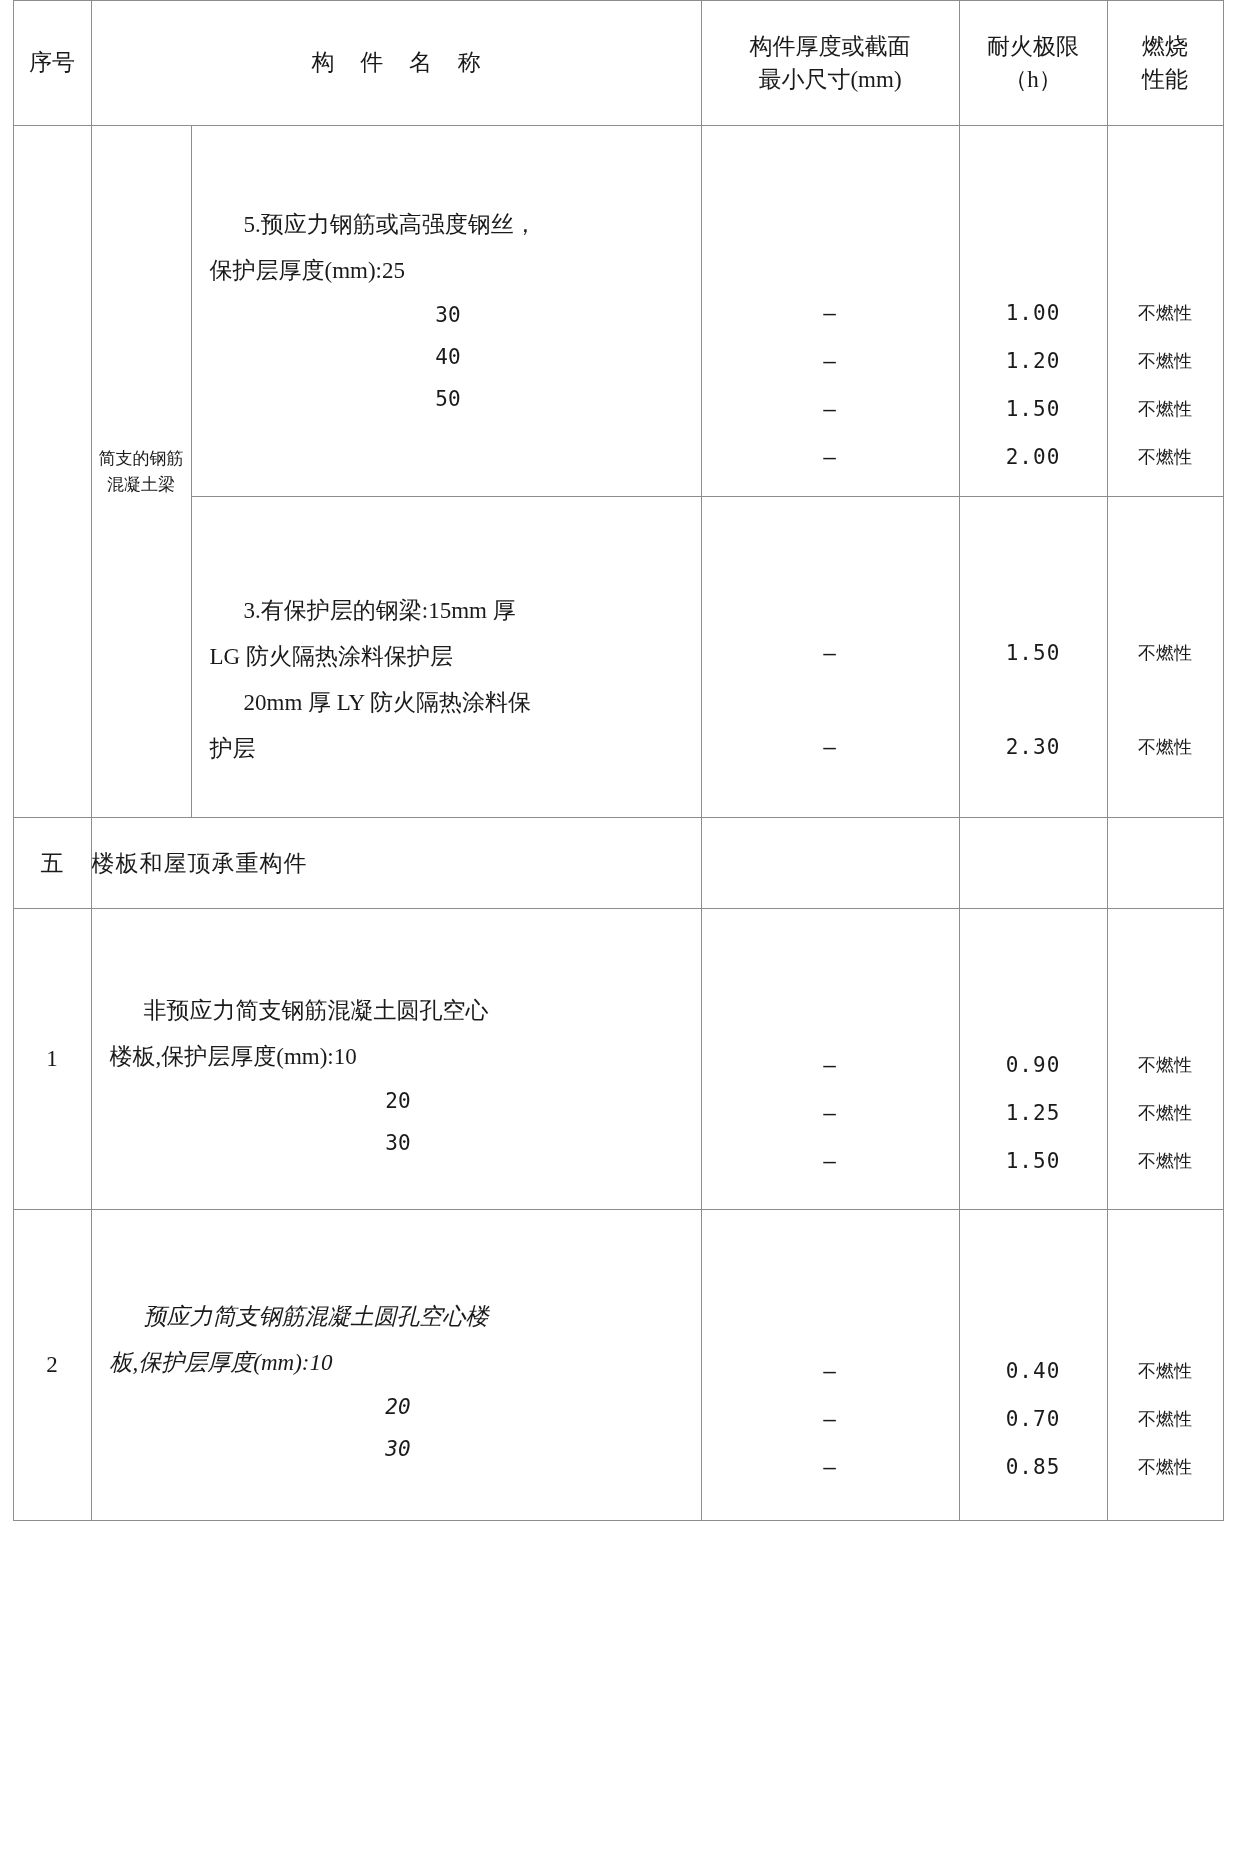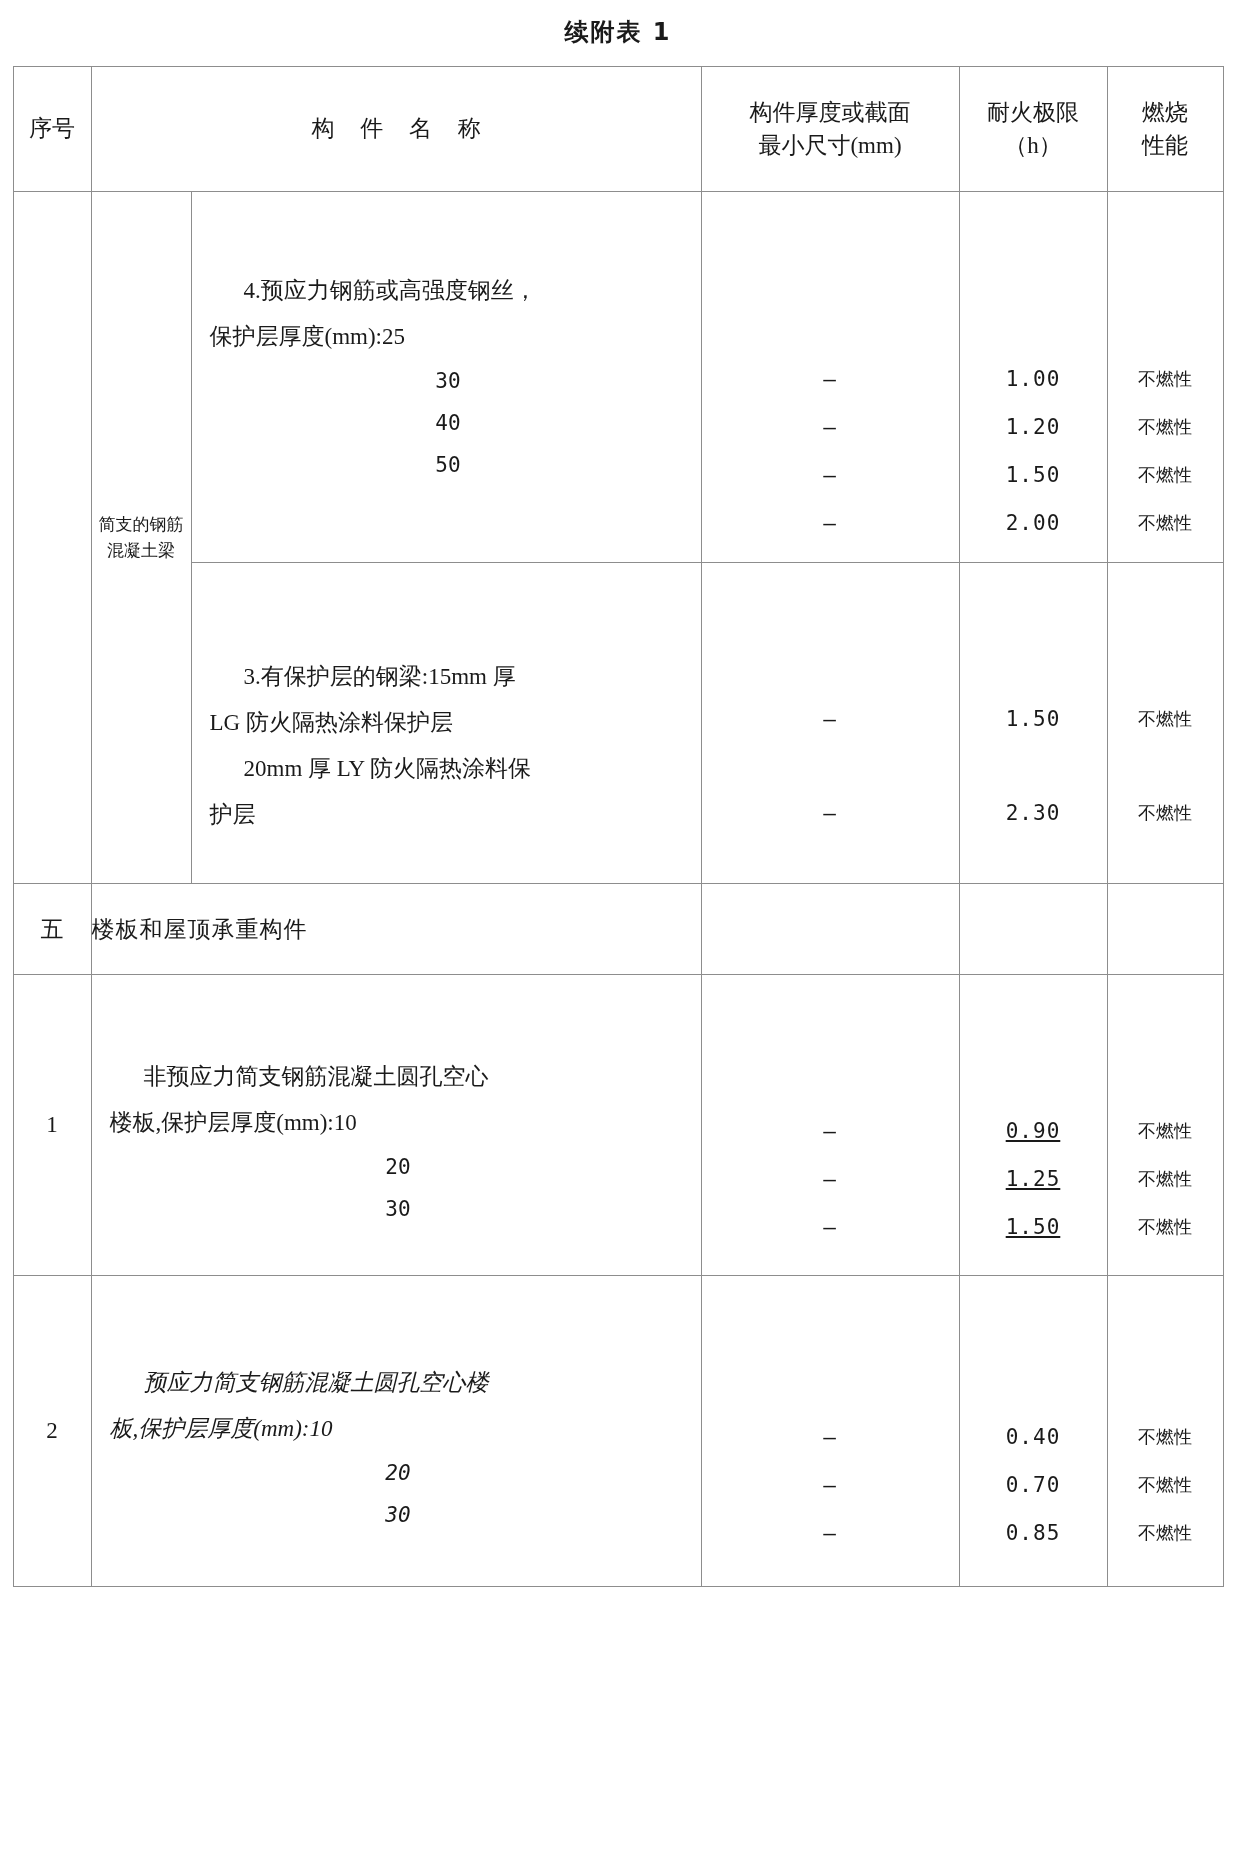--- a/index.html
+++ b/index.html
@@ -109,21 +109,20 @@
     text-align: left;
     font-size: 23px;
     letter-spacing: 1px;
   }
 </style>
 </head>
 <body>
 
 <div class="page">
 
-  <div class="doc-title">续附表 1</div>
 
   <table class="main">
     <colgroup>
       <col class="col-seq">
       <col class="col-sub">
       <col class="col-name">
       <col class="col-thick">
       <col class="col-limit">
       <col class="col-burn">
     </colgroup>
@@ -146,21 +145,21 @@
         <div>燃烧</div>
         <div>性能</div>
       </td>
     </tr>
 
     <tr>
       <td rowspan="2" class="center"></td>
       <td rowspan="2" class="vert-label">简支的钢筋混凝土梁</td>
       <td class="blockcell" style="height:370px;">
         <div class="cell-pad">
-          <div class="indent">4.预应力钢筋或高强度钢丝，</div>
+          <div class="indent">5.预应力钢筋或高强度钢丝，</div>
           <div>保护层厚度(mm):25</div>
           <div class="sub-list">30</div>
           <div class="sub-list">40</div>
           <div class="sub-list">50</div>
         </div>
       </td>
       <td class="blockcell">
         <div style="padding-top:148px;">
           <div class="row-line mono center">—</div>
           <div class="row-line mono center">—</div>
@@ -237,21 +236,21 @@
         </div>
       </td>
       <td class="blockcell">
         <div style="padding-top:108px;">
           <div class="row-line mono center">—</div>
           <div class="row-line mono center">—</div>
           <div class="row-line mono center">—</div>
         </div>
       </td>
       <td class="blockcell">
-        <div style="padding-top:108px;text-decoration:underline;">
+        <div style="padding-top:108px;">
           <div class="row-line mono center">0.90</div>
           <div class="row-line mono center">1.25</div>
           <div class="row-line mono center">1.50</div>
         </div>
       </td>
       <td class="blockcell">
         <div style="padding-top:108px;">
           <div class="row-line burn-text center">不燃性</div>
           <div class="row-line burn-text center">不燃性</div>
           <div class="row-line burn-text center">不燃性</div>

